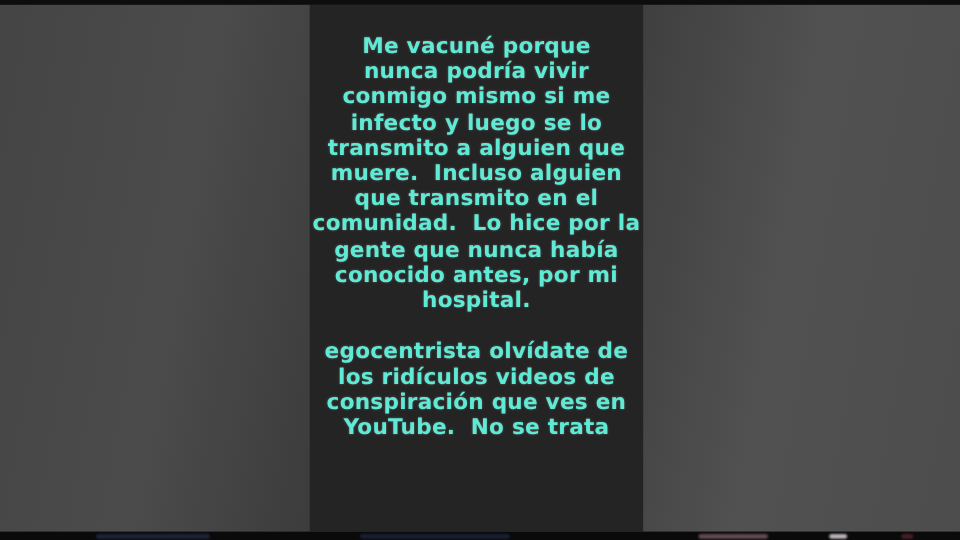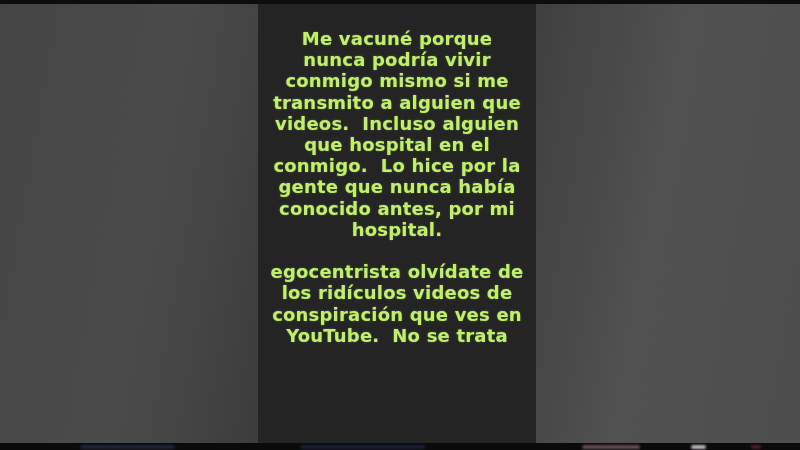--- a/index.html
+++ b/index.html
@@ -50,42 +50,43 @@
     position: absolute;
     left: 0; right: 0; top: 24px;
     text-align: center;
   }
   .text-line {
     min-height: 21.2px;
     line-height: 21.2px;
     font-size: 18px;
     font-weight: 700;
     letter-spacing: 0.2px;
-    color: #bef264;
+    color: #5eead4;
     white-space: pre-wrap;
     text-shadow: 0 0 2px rgba(255,255,255,0.35), 0 0 1px rgba(0,0,0,0.6);
   }
 </style>
 </head>
 <body>
 
 <div class="screen">
 
   <div class="side-panel left"></div>
   <div class="side-panel right"></div>
 
   <div class="story-panel">
     <div class="story-text">
         <div class="text-line">Me vacuné porque</div>
         <div class="text-line">nunca podría vivir</div>
         <div class="text-line">conmigo mismo si me</div>
+        <div class="text-line">infecto y luego se lo</div>
         <div class="text-line">transmito a alguien que</div>
-        <div class="text-line">videos.  Incluso alguien</div>
-        <div class="text-line">que hospital en el</div>
-        <div class="text-line">conmigo.  Lo hice por la</div>
+        <div class="text-line">muere.  Incluso alguien</div>
+        <div class="text-line">que transmito en el</div>
+        <div class="text-line">comunidad.  Lo hice por la</div>
         <div class="text-line">gente que nunca había</div>
         <div class="text-line">conocido antes, por mi</div>
         <div class="text-line">hospital.</div>
         <div class="text-line"></div>
         <div class="text-line">egocentrista olvídate de</div>
         <div class="text-line">los ridículos videos de</div>
         <div class="text-line">conspiración que ves en</div>
         <div class="text-line">YouTube.  No se trata</div>
       </div>
   </div>

